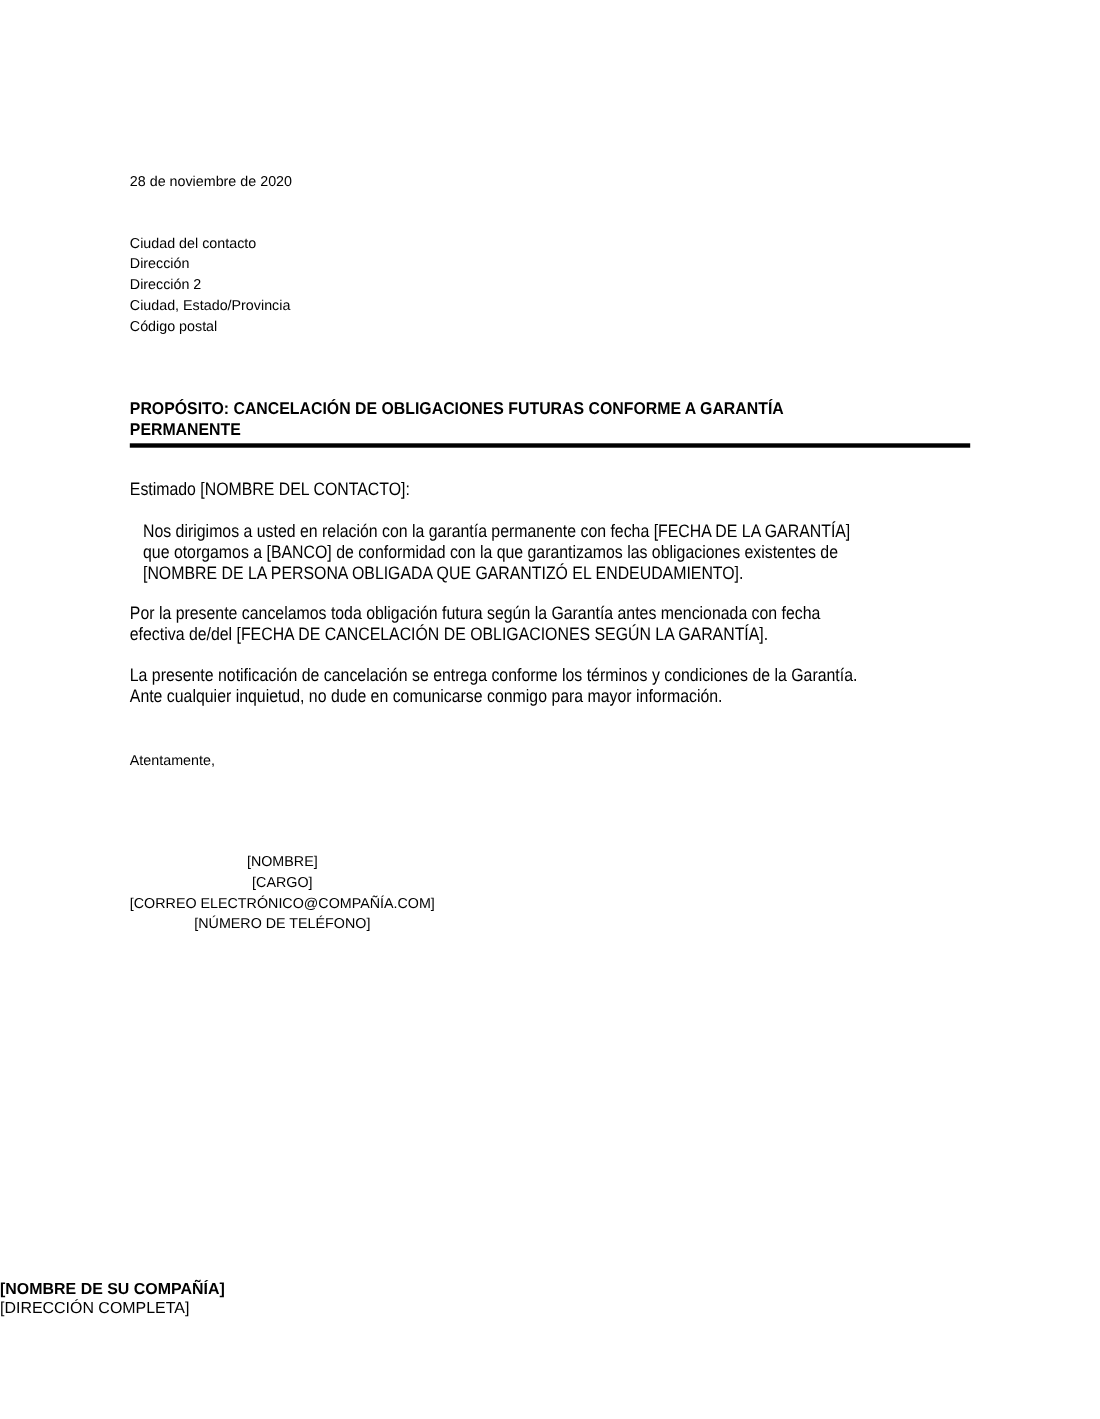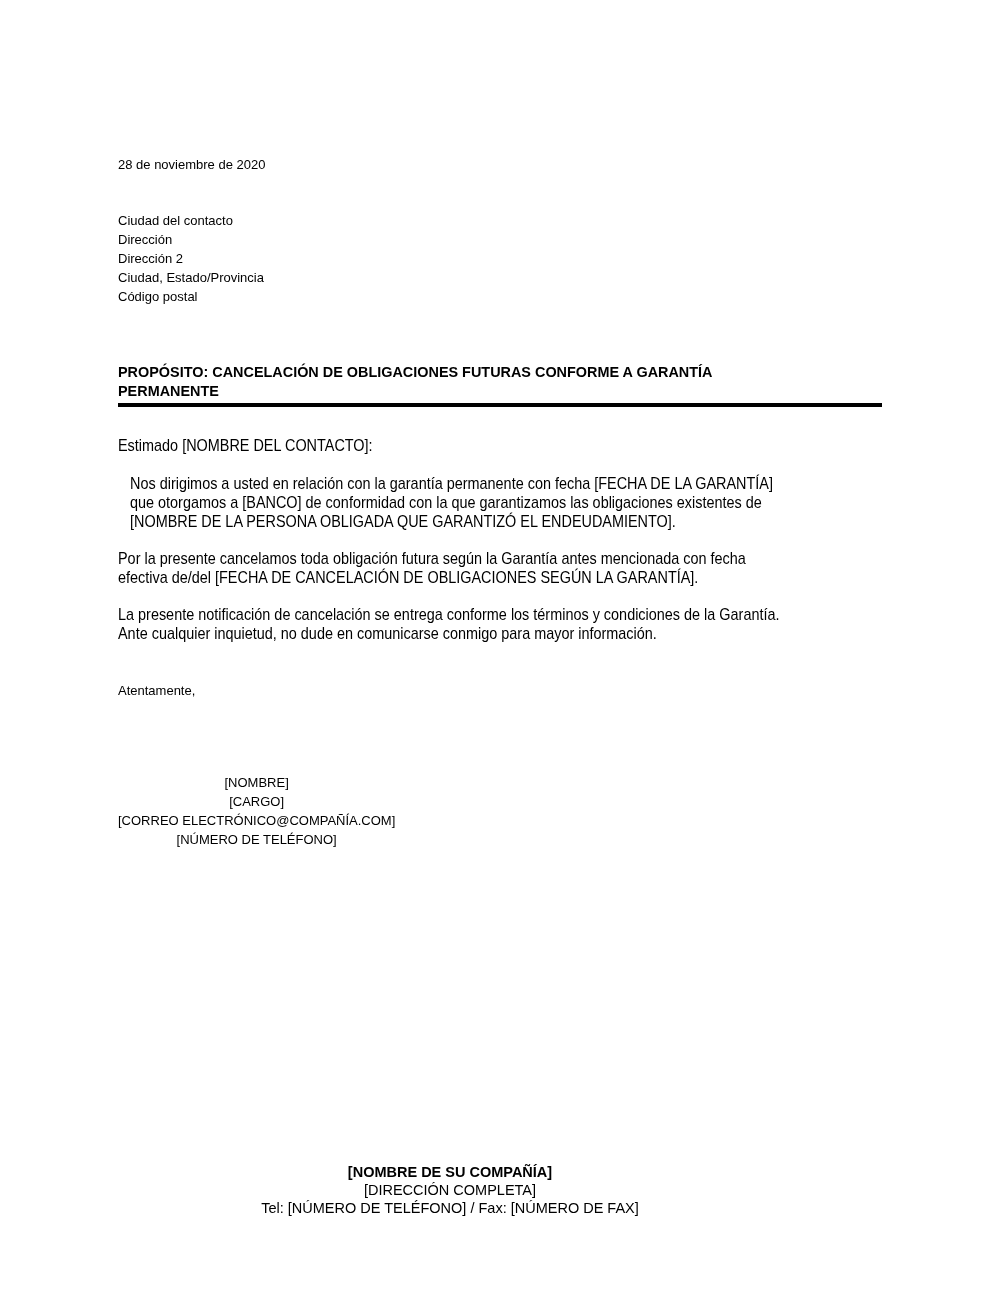--- a/index.html
+++ b/index.html
@@ -5,21 +5,21 @@
     html, body { margin: 0; padding: 0; background: #ffffff; }
     body { width: 1000px; height: 1290px; position: relative; overflow: hidden;
            font-family: "Liberation Sans", sans-serif; color: #000; }
     .abs { position: absolute; }
     .line { font-size: 13px; line-height: 19px; white-space: nowrap; }
     .narrow { font-size: 16.4px; line-height: 19px; white-space: nowrap;
               transform: scaleX(0.88); transform-origin: left top; }
     .purpose { font-size: 15.5px; font-weight: bold; line-height: 19px;
                transform: scaleX(0.93); transform-origin: left top; white-space: nowrap; }
     .rule { left: 118px; top: 403px; width: 764px; height: 4px; background: #000; }
-    .footer { left: 0; width: 900px; text-align: center; font-size: 14.5px; line-height: 18px; }
+    .footer { left: 0; width: 900px; text-align: left; font-size: 14.5px; line-height: 18px; }
     .footer .b { font-weight: bold; }
   </style>
 </head>
 <body>
 
 <div>
 
   <div class="abs line" style="left:118px; top:155px;">28 de noviembre de 2020</div>
 
   <div class="abs" style="left:118px; top:211px;">
@@ -60,16 +60,15 @@
   <div class="abs" style="left:118px; top:773px;text-align:center;">
     <div class="line">[NOMBRE]</div>
     <div class="line">[CARGO]</div>
     <div class="line">[CORREO ELECTRÓNICO@COMPAÑÍA.COM]</div>
     <div class="line">[NÚMERO DE TELÉFONO]</div>
   </div>
 
   <div class="abs footer" style="top:1163px;">
     <div class="b">[NOMBRE DE SU COMPAÑÍA]</div>
     <div>[DIRECCIÓN COMPLETA]</div>
-    <div>Tel: [NÚMERO DE TELÉFONO] / Fax: [NÚMERO DE FAX]</div>
   </div>
 
 </div>
 
 </body></html>

